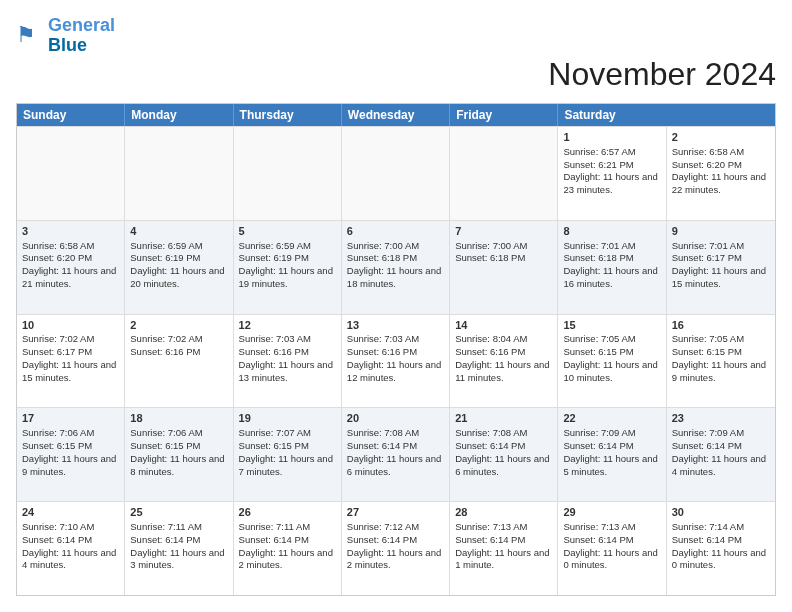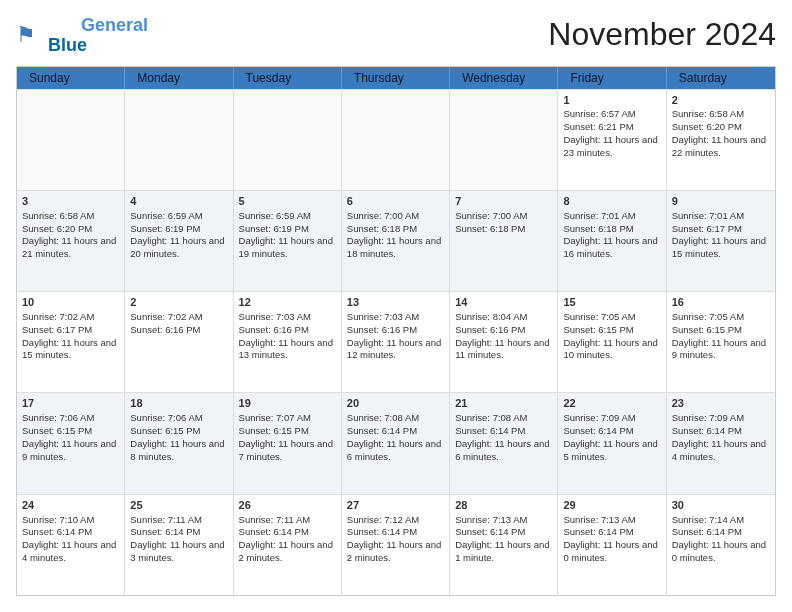--- a/index.html
+++ b/index.html
@@ -27,26 +27,27 @@
       display: flex;
       align-items: center;
       gap: 4px;
     }
     .logo-text {
       font-size: 18px;
       font-weight: bold;
       color: #333;
       line-height: 1.1;
     }
-    .logo-text span { color: #4a90d9; margin-left: 33px; }
+    .logo-text span { color: #4a90d9; }
     .logo-icon {
       width: 28px;
       height: 28px;
     }
     .title-section {
+      margin-top: 40px;
     }
     .month-title {
       font-size: 32px;
       font-weight: normal;
       color: #222;
     }
     .subtitle {
       font-size: 16px;
       color: #444;
     }
@@ -55,24 +56,24 @@
       display: flex;
       flex-direction: column;
       border: 1px solid #ccc;
     }
     .calendar-header {
       display: grid;
       grid-template-columns: repeat(7, 1fr);
       background: #3a7abf;
     }
     .cal-header-cell {
-      color: #0f172a;
+      color: #ffffff;
       font-size: 12px;
-      font-weight: normal;
-      padding: 4px 12px;
+      font-weight: bold;
+      padding: 4px 6px;
       border-right: 1px solid #5a9adf;
     }
     .cal-header-cell:last-child { border-right: none; }
     .calendar-body {
       flex: 1;
       display: flex;
       flex-direction: column;
     }
     .cal-row {
       display: grid;
@@ -114,21 +115,20 @@
     </div>
     <div class="title-section">
       <div class="month-title">November 2024</div>
     </div>
   </div>
 
   <div class="calendar">
     <div class="calendar-header">
     <div class="cal-header-cell">Sunday</div>
         <div class="cal-header-cell">Monday</div>
-        <div class="cal-header-cell">Tuesday</div>
         <div class="cal-header-cell">Thursday</div>
         <div class="cal-header-cell">Wednesday</div>
         <div class="cal-header-cell">Friday</div>
         <div class="cal-header-cell">Saturday</div>
       </div>
     <div class="calendar-body">
     <div class="cal-row">
           <div class="cal-cell empty"></div>
           <div class="cal-cell empty"></div>
           <div class="cal-cell empty"></div>

